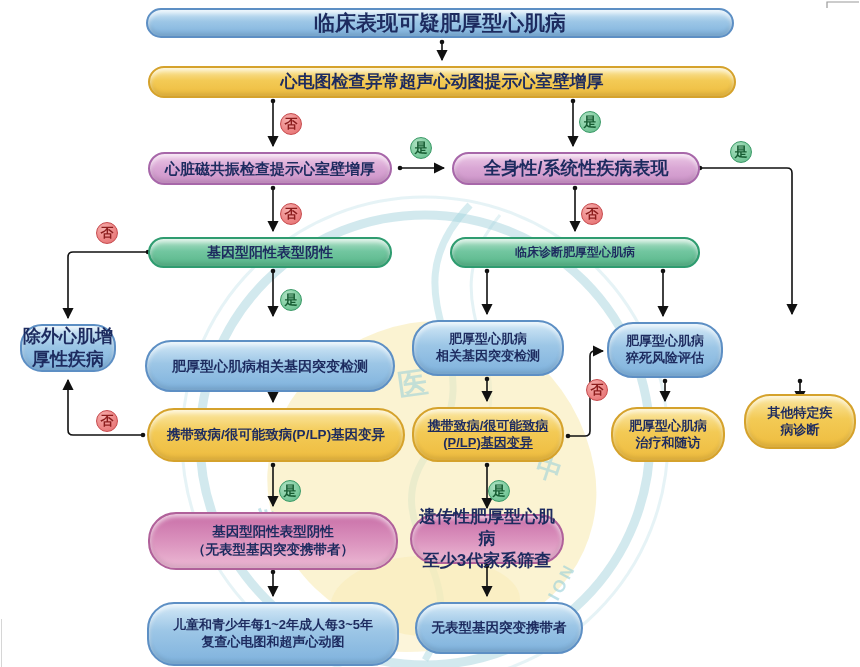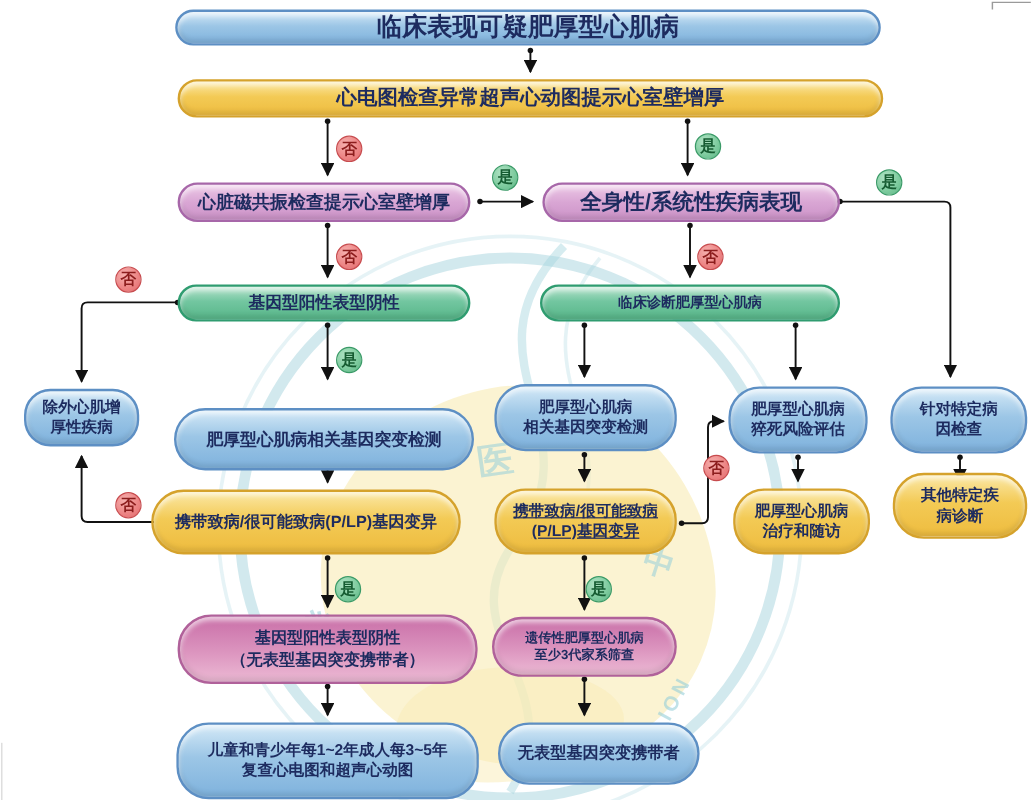--- a/index.html
+++ b/index.html
@@ -32,31 +32,31 @@
   .green{background:linear-gradient(180deg,#b5e2cb 0%,#72c6a0 45%,#57b689 100%);border:2px solid #2f9c70;}
   .pink{background:linear-gradient(180deg,#ecc8e6 0%,#d9a6d4 50%,#cc93c8 100%);border:2px solid #a767a9;}
   .rose{background:linear-gradient(180deg,#c96fa8 0%,#dc95bf 55%,#ecb9d4 100%);border:2px solid #b0619a;}
   .stad{border-radius:999px;}
   .b1{left:146px;top:8px;width:588px;height:30px;font-size:21px;}
   .b2{left:148px;top:66px;width:588px;height:32px;font-size:17px;}
   .b3{left:148px;top:152px;width:244px;height:33px;font-size:15px;}
   .b4{left:452px;top:152px;width:248px;height:33px;font-size:18px;}
   .b5{left:148px;top:237px;width:244px;height:31px;font-size:14px;}
   .b6{left:450px;top:237px;width:250px;height:31px;font-size:12px;}
-  .b7{left:20px;top:324px;width:96px;height:48px;font-size:13px;border-radius:22px;}
+  .b7{left:20px;top:324px;width:96px;height:48px;font-size:18px;border-radius:22px;}
   .b8{left:145px;top:340px;width:250px;height:52px;font-size:14px;}
-  .b9{left:126px;top:408px;width:258px;height:54px;font-size:13.5px;}
+  .b9{left:147px;top:408px;width:258px;height:54px;font-size:13.5px;}
   .b10{left:412px;top:320px;width:152px;height:56px;font-size:13px;border-radius:26px;}
   .b11{left:412px;top:407px;width:152px;height:55px;font-size:13px;border-radius:26px;text-decoration:underline;}
   .b12{left:607px;top:322px;width:116px;height:56px;font-size:13px;border-radius:26px;}
   .b13{left:611px;top:407px;width:114px;height:55px;font-size:13px;border-radius:26px;}
   .b14{left:742px;top:322px;width:114px;height:56px;font-size:13px;border-radius:26px;}
   .b15{left:744px;top:394px;width:112px;height:55px;font-size:13px;border-radius:26px;}
   .b16{left:148px;top:512px;width:250px;height:58px;font-size:13.5px;border-radius:28px;}
-  .b17{left:410px;top:514px;width:154px;height:50px;font-size:11px;border-radius:25px;}
+  .b17{left:410px;top:514px;width:154px;height:50px;font-size:17px;border-radius:25px;}
   .b18{left:147px;top:602px;width:252px;height:64px;font-size:13px;border-radius:27px;}
   .b19{left:415px;top:602px;width:168px;height:52px;font-size:13.5px;}
   
   .lab{position:absolute;z-index:3;width:22px;height:22px;border-radius:50%;
     display:flex;align-items:center;justify-content:center;font-weight:bold;font-size:13px;
     box-sizing:border-box;}
   .no{background:radial-gradient(circle at 35% 30%,#f6b0ae,#ec8383 60%,#e06a6c);
     border:1.5px solid #c74b4e;color:#8c1d1d;}
   .yes{background:radial-gradient(circle at 35% 30%,#b0e3c4,#7cca9d 60%,#5cb585);
     border:1.5px solid #3a9a67;color:#155b31;}
@@ -152,22 +152,20 @@
   <div class="node blue stad b8">肥厚型心肌病相关基因突变检测</div>
   <div class="node yellow stad b9">携带致病/很可能致病(P/LP)基因变异</div>
   <div class="node blue b10">肥厚型心肌病
 相关基因突变检测</div>
   <div class="node yellow b11">携带致病/很可能致病
 (P/LP)基因变异</div>
   <div class="node blue b12">肥厚型心肌病
 猝死风险评估</div>
   <div class="node yellow b13">肥厚型心肌病
 治疗和随访</div>
-  <div class="node blue b14">针对特定病
-因检查</div>
   <div class="node yellow b15">其他特定疾
 病诊断</div>
   <div class="node rose b16">基因型阳性表型阴性
 （无表型基因突变携带者）</div>
   <div class="node rose b17">遗传性肥厚型心肌病
 至少3代家系筛查</div>
   <div class="node blue b18">儿童和青少年每1~2年成人每3~5年
 复查心电图和超声心动图</div>
   <div class="node blue stad b19">无表型基因突变携带者</div>
 

